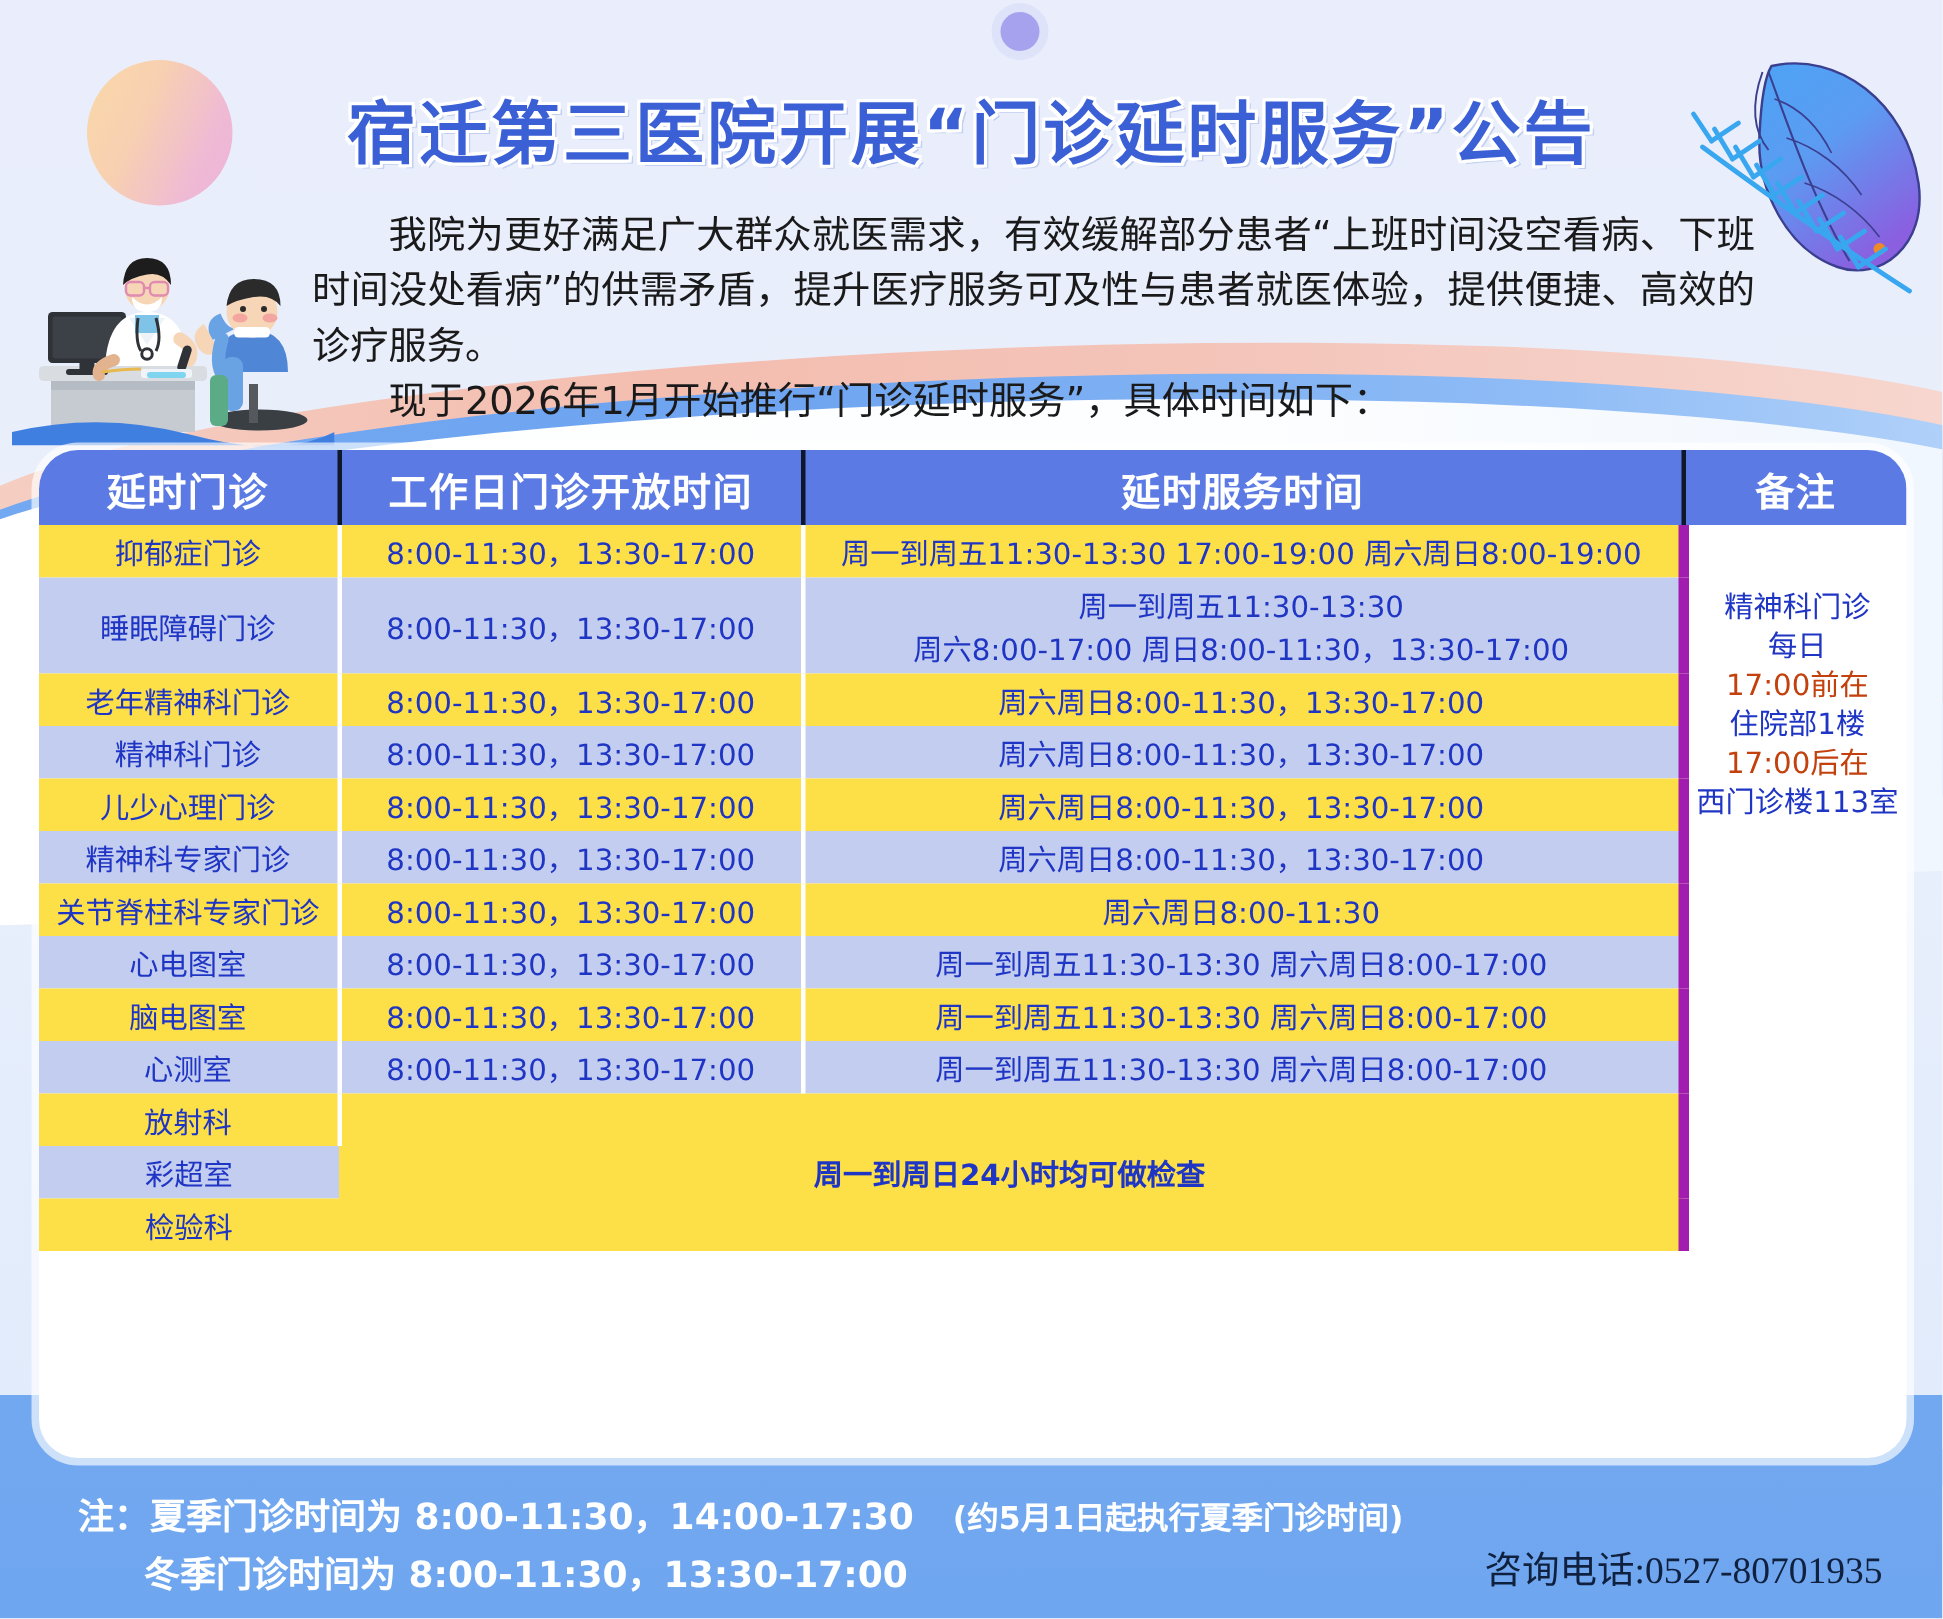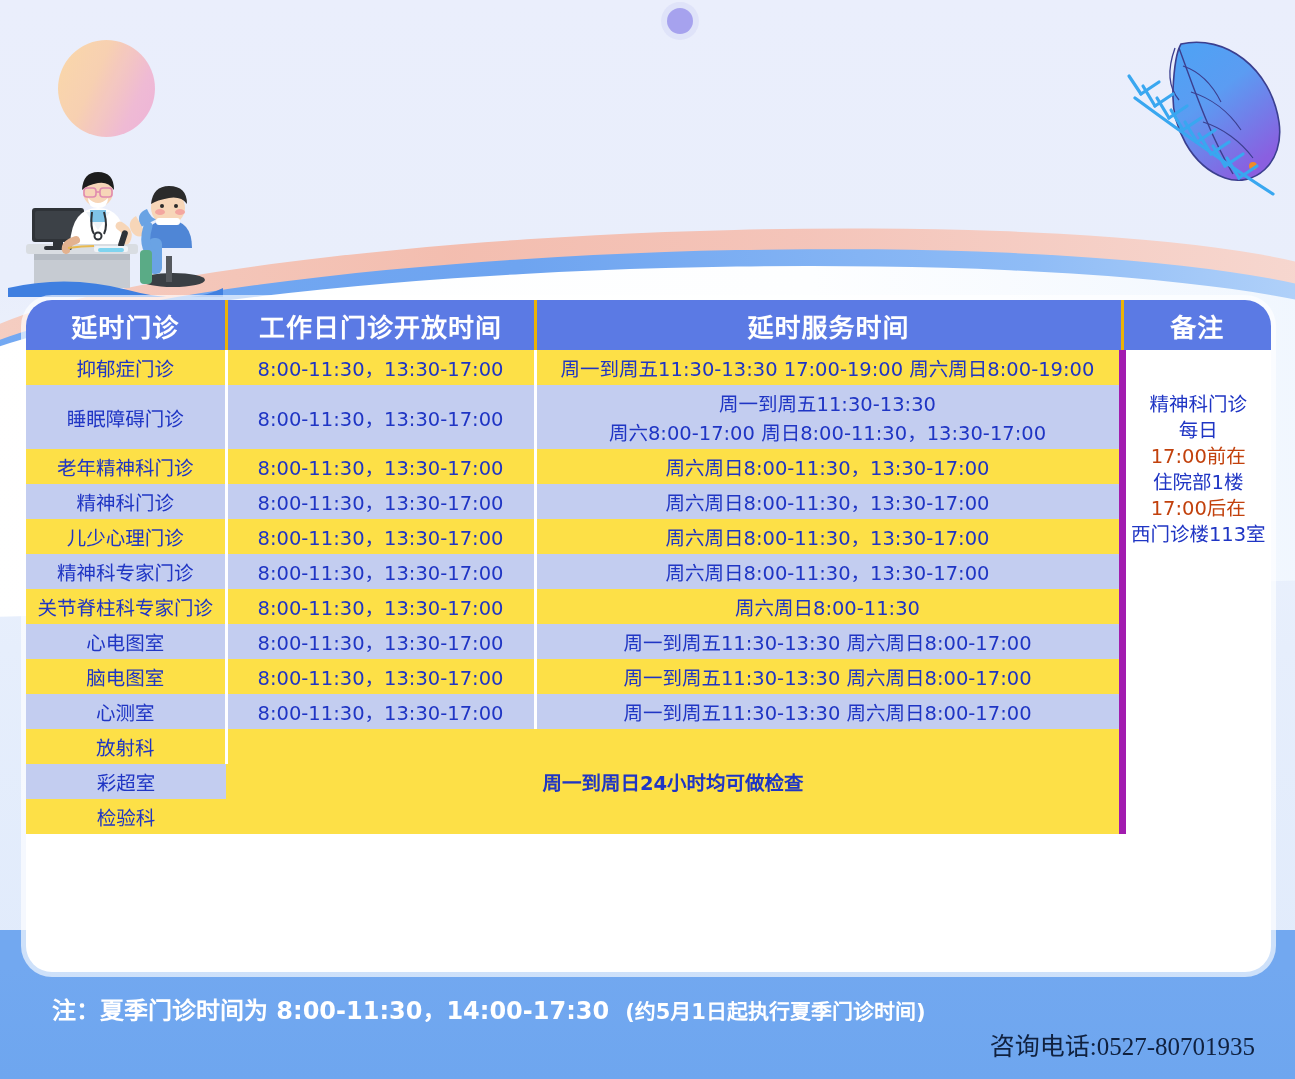--- a/index.html
+++ b/index.html
@@ -88,21 +88,21 @@
   table.sched{
     border-collapse:collapse;width:1245px;table-layout:fixed;
   }
   table.sched col.c1{width:200px;}
   table.sched col.c2{width:309px;}
   table.sched col.c3{width:587px;}
   table.sched col.c4{width:149px;}
   table.sched th{
     background:#5b7ae4;color:#ffffff;font-size:26px;font-weight:bold;
     height:50px;padding:0 4px;text-align:center;
-    border-right:3px solid #eab308;
+    border-right:3px solid #0f172a;
     letter-spacing:1px;
     font-family:"DejaVu Sans","Liberation Sans",sans-serif;
   }
   table.sched th:last-child{border-right:none;}
   table.sched td{
     color:#1f35c4;font-size:19.5px;text-align:center;vertical-align:middle;
     border-right:3px solid #ffffff;padding:3px 2px;
     font-family:"DejaVu Sans","Liberation Sans",sans-serif;
   }
   table.sched td:last-child{border-right:none;}
@@ -118,21 +118,21 @@
     font-size:30px;font-weight:bold;color:#1f35c4;background:#ffffff;margin-top:28px;
   }
 
   
   .notes{
     position:absolute;left:52px;top:992px;
     color:#ffffff;font-size:24px;font-weight:bold;line-height:38px;
     font-family:"DejaVu Sans","Liberation Sans",sans-serif;
     white-space:nowrap;
   }
-  .notes .small{font-size:21px;margin-left:16px;}
+  .notes .small{font-size:21px;margin-left:26px;}
   .notes .indent{padding-left:44px;display:inline-block;}
   .phone{
     position:absolute;right:40px;top:1026px;
     color:#10213f;font-size:25px;
     font-family:Liberation Serif, serif;
   }
 </style>
 </head>
 <body>
 
@@ -229,21 +229,26 @@
     <path d="M112 74 q10 6 6 14" stroke="#f7d6b8" stroke-width="9" fill="none" stroke-linecap="round"></path>
     <rect x="112" y="78" width="6" height="18" rx="3" fill="#2f3338" transform="rotate(18 115 87)"></rect>
     <path d="M68 88 q-12 4 -10 10" stroke="#e3b28f" stroke-width="8" fill="none" stroke-linecap="round"></path>
     <path d="M60 96 q14 -2 26 -2" stroke="#e8b94e" stroke-width="2" fill="none"></path>
     <rect x="86" y="94" width="34" height="6" rx="2" fill="#f0f3f7"></rect>
     <rect x="90" y="96" width="26" height="4" rx="2" fill="#7fd4ef"></rect>
 
     <path d="M0 136 q60 -14 120 2 q60 16 95 -2 l0 9 l-215 0 z" fill="#3f7fe0"></path>
   </svg>
 
-
+  <div class="title">宿迁第三医院开展“门诊延时服务”公告</div>
+
+  <div class="para">
+    <p>我院为更好满足广大群众就医需求，有效缓解部分患者“上班时间没空看病、下班时间没处看病”的供需矛盾，提升医疗服务可及性与患者就医体验，提供便捷、高效的诊疗服务。</p>
+    <p>现于2026年1月开始推行“门诊延时服务”，具体时间如下：</p>
+  </div>
 
   <div class="table-shell">
     <table class="sched">
       <colgroup>
           <col class="c1">
           <col class="c2">
           <col class="c3">
           <col class="c4">
         </colgroup>
       <thead>
@@ -341,17 +346,20 @@
           <td class="dept">检验科</td>
         </tr>
       </tbody>
     </table>
   </div>
 
   <div class="notes">
     <div>
       <span>注：</span><span>夏季门诊时间为 8:00-11:30，14:00-17:30</span><span class="small">(约5月1日起执行夏季门诊时间)</span>
     </div>
+    <div>
+      <span class="indent">冬季门诊时间为 8:00-11:30，13:30-17:00</span>
+    </div>
   </div>
 
   <div class="phone">咨询电话:0527-80701935</div>
 
 </div>
 
 </body></html>

